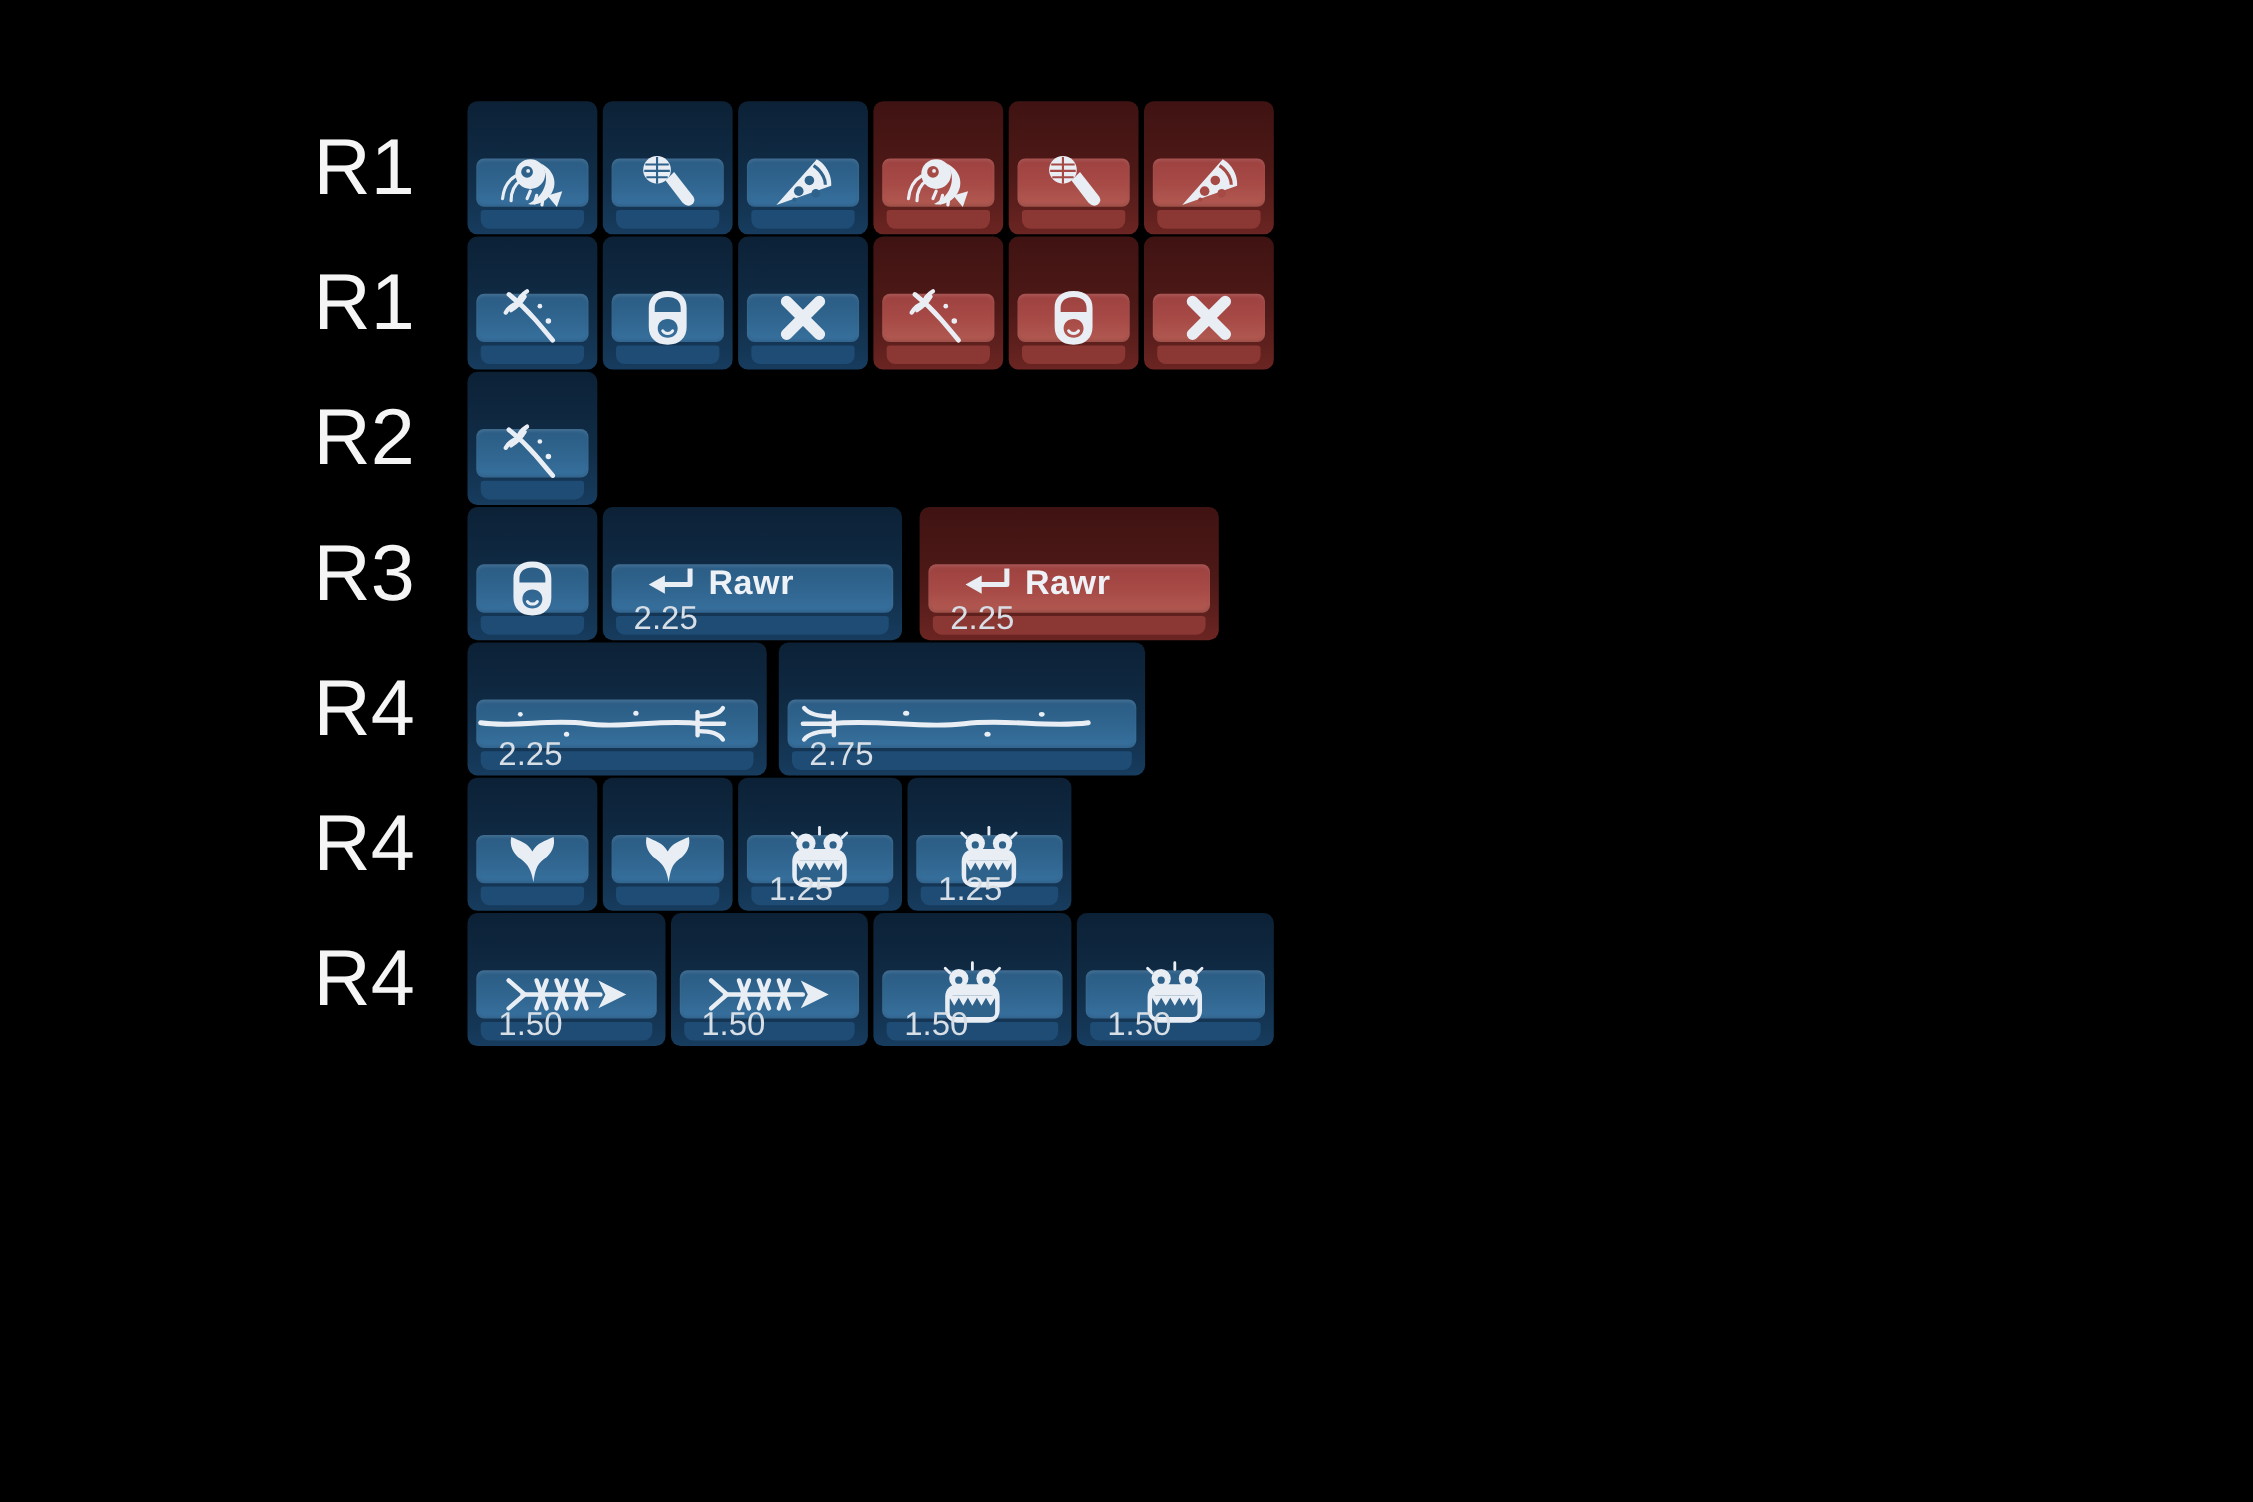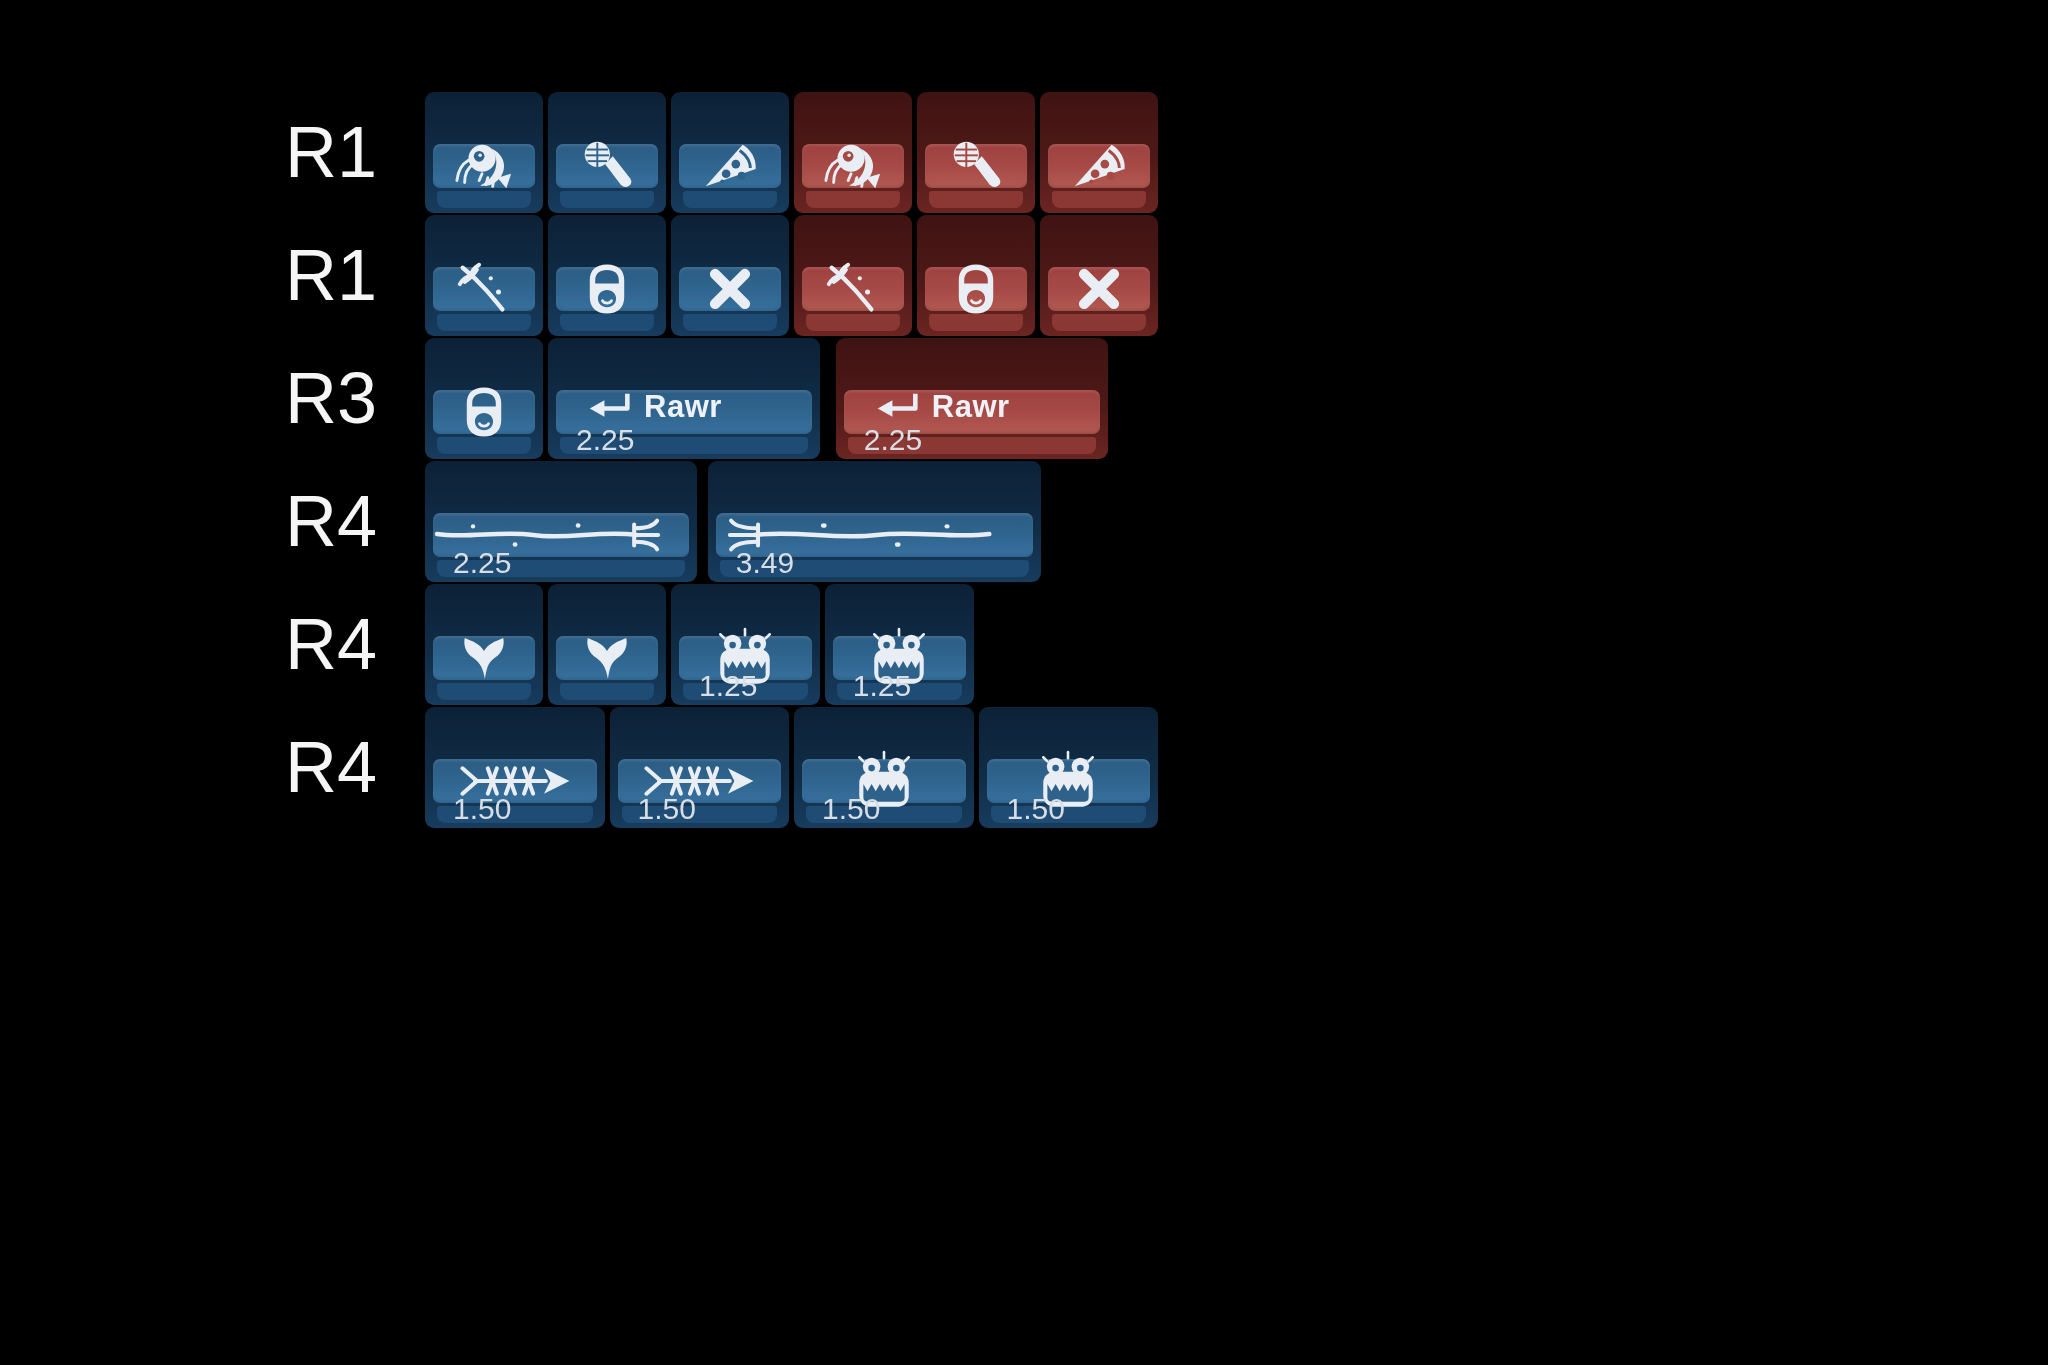--- a/index.html
+++ b/index.html
@@ -275,20 +275,35 @@
             <div class="top-face">
               <div class="legend">
                 <svg class="glyph" style="width: 56px; height: 56px;">
                   <use href="#i-x" xlink:href="#i-x"></use>
                 </svg>
               </div>
             </div>
           </div>
         </div>
       </div>
+      <div class="row row-2">
+        <div class="row-label">R2</div>
+        <div class="keys">
+          <div class="key blue" style="width: 118px; --keytop: #2f628b;">
+            <div class="front-bevel"></div>
+            <div class="top-face">
+              <div class="legend">
+                <svg class="glyph" style="width: 62px; height: 62px;">
+                  <use href="#i-trident" xlink:href="#i-trident"></use>
+                </svg>
+              </div>
+            </div>
+          </div>
+        </div>
+      </div>
       <div class="row row-3">
         <div class="row-label">R3</div>
         <div class="keys">
           <div class="key blue" style="width: 118px; --keytop: #2f628b;">
             <div class="front-bevel"></div>
             <div class="top-face">
               <div class="legend">
                 <svg class="glyph" style="width: 58px; height: 58px;">
                   <use href="#i-ringpull" xlink:href="#i-ringpull"></use>
                 </svg>
@@ -337,21 +352,21 @@
           </div>
           <div class="key blue" style="width: 333.25px; --keytop: #2f628b;">
             <div class="front-bevel"></div>
             <div class="top-face">
               <div class="legend">
                 <svg class="glyph" style="width: 90%; height: 42px;">
                   <use href="#i-spear" xlink:href="#i-spear"></use>
                 </svg>
               </div>
             </div>
-            <div class="size-label">3.49</div>
+            <div class="size-label">2.75</div>
           </div>
         </div>
       </div>
       <div class="row row-5">
         <div class="row-label">R4</div>
         <div class="keys">
           <div class="key blue" style="width: 118px; --keytop: #2f628b;">
             <div class="front-bevel"></div>
             <div class="top-face">
               <div class="legend">

